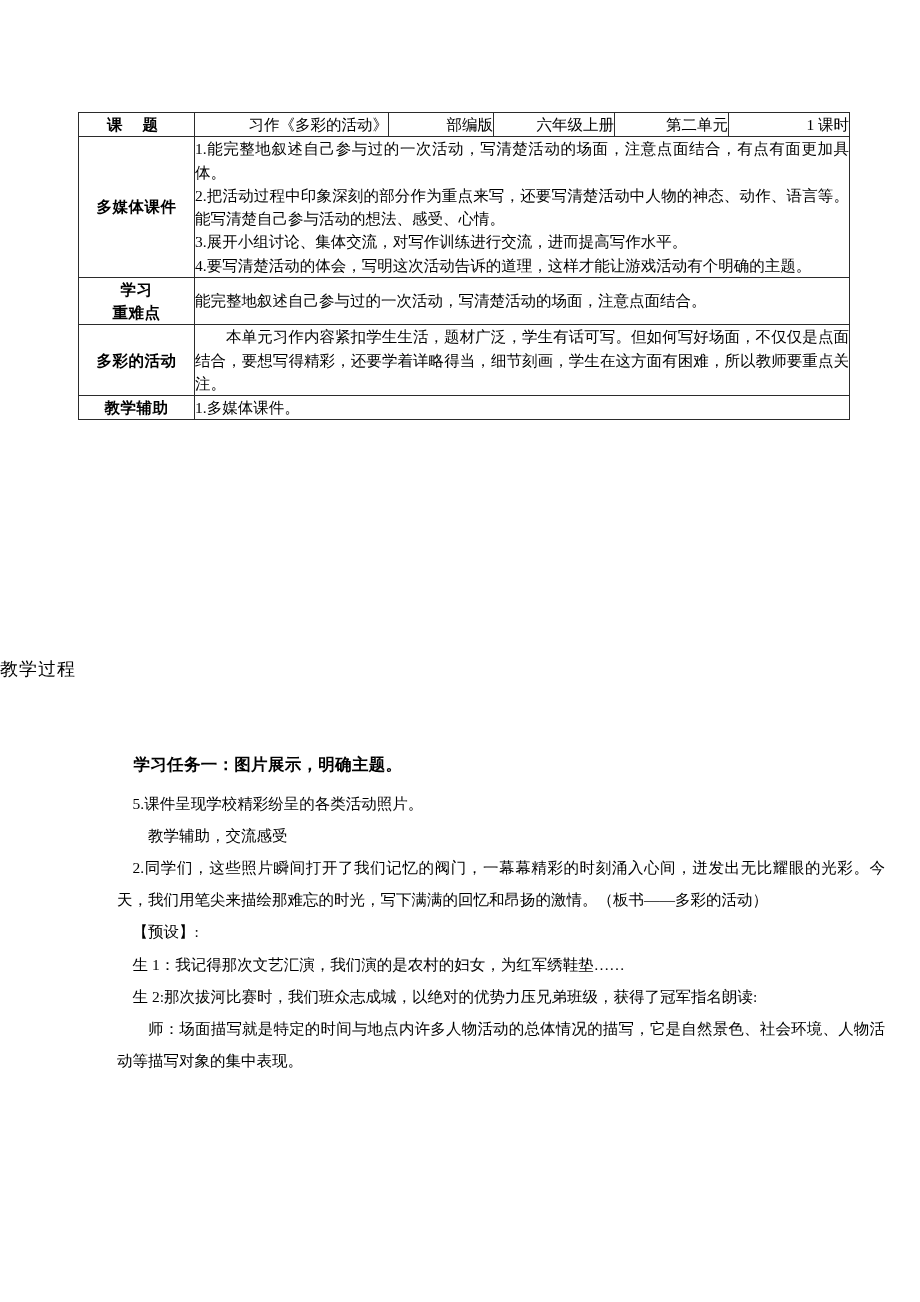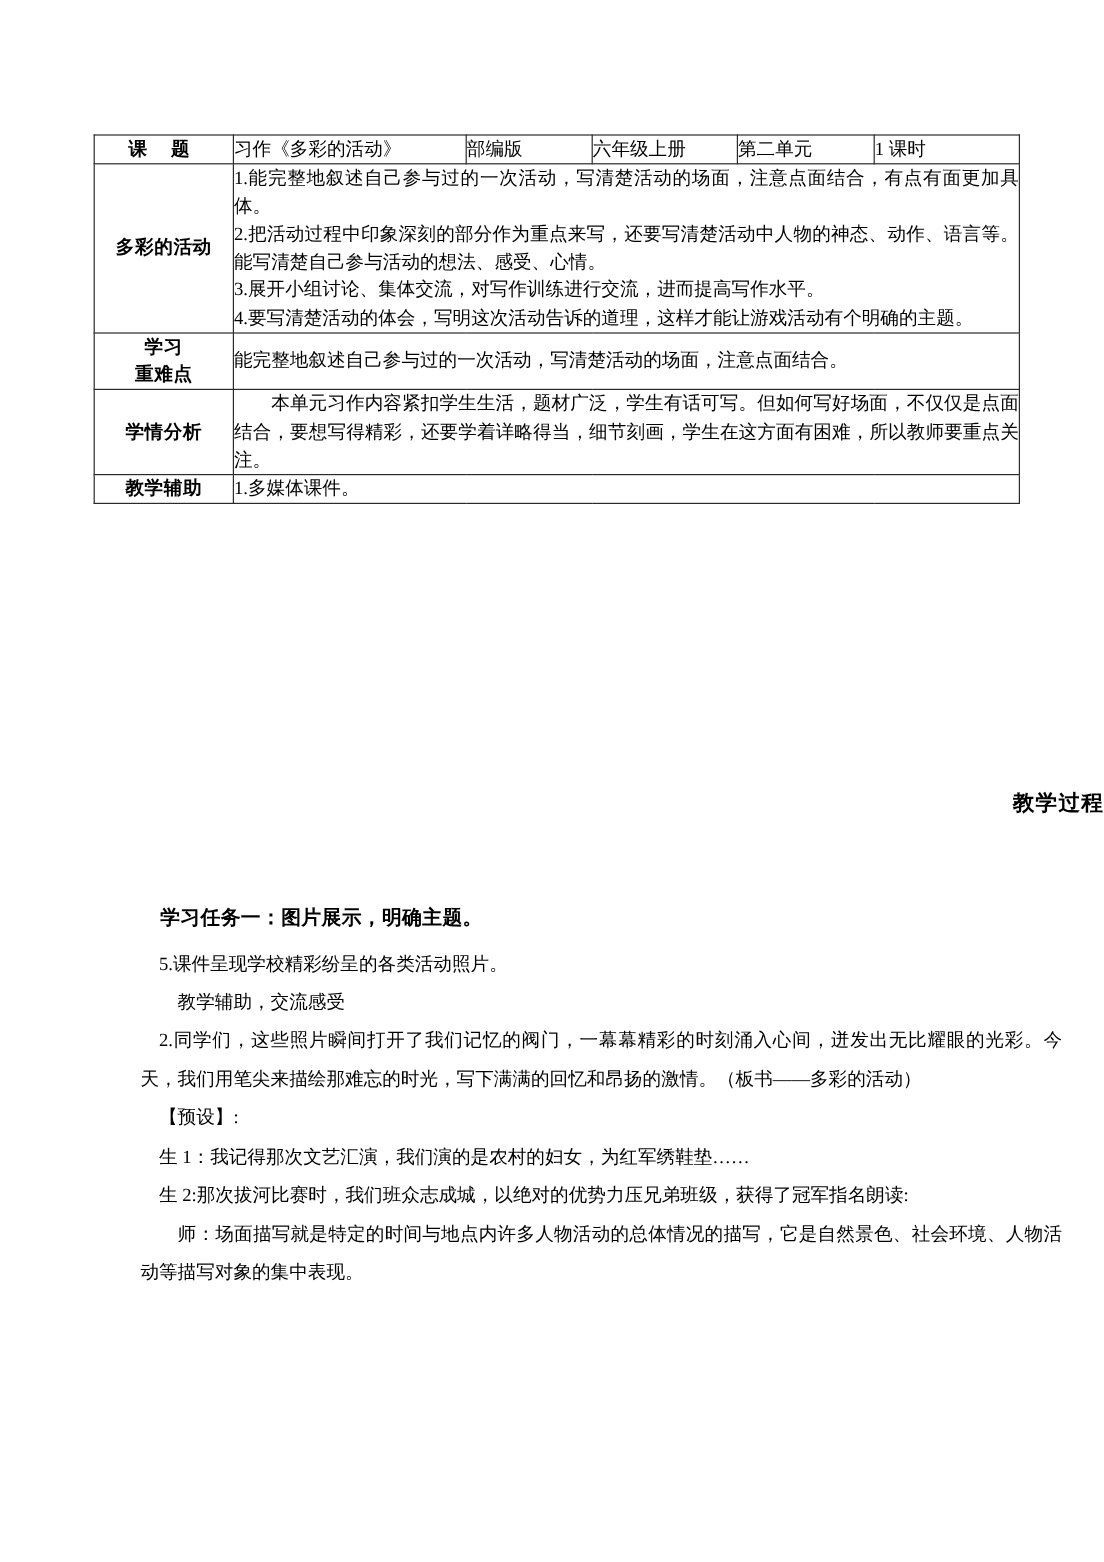--- a/index.html
+++ b/index.html
@@ -48,21 +48,21 @@
     padding: 4px 2px;
   }
   .lbl-2line {
     line-height: 1.85;
   }
   .spaced {
     letter-spacing: 8px;
     padding-left: 8px;
   }
   .ctr {
-    text-align: left;
+    text-align: right;
     padding: 5px 4px;
   }
   .blank {
     padding: 5px 4px;
   }
   .celltext {
     padding: 8px 7px 9px 7px;
     font-size: 15px;
     line-height: 2.12;
     text-align: justify;
@@ -85,23 +85,23 @@
   .c-grade { width: 120px; }
   .c-unit  { width: 113px; }
   .c-time  { width: 120px; }
 
   
   .proc-heading {
     position: absolute;
     left: 0;
     top: 657px;
     width: 920px;
-    text-align: right;
+    text-align: left;
     font-size: 18px;
-    font-weight: bold;
+    font-weight: normal;
     letter-spacing: 1px;
   }
   .body-block {
     position: absolute;
     left: 78px;
     top: 748px;
     width: 768px;
     font-size: 15.5px;
     line-height: 2.07;
     text-align: justify;
@@ -129,39 +129,39 @@
     <tbody>
       <tr>
         <td class="lbl spaced">课 题</td>
         <td class="ctr c-title">习作《多彩的活动》</td>
         <td class="ctr c-ver">部编版</td>
         <td class="ctr c-grade">六年级上册</td>
         <td class="ctr c-unit">第二单元</td>
         <td class="ctr c-time">1 课时</td>
       </tr>
       <tr>
-        <td class="lbl">多彩的活动</td>
+        <td class="lbl">多媒体课件</td>
         <td class="celltext" colspan="5">
           <p>1.能完整地叙述自己参与过的一次活动，写清楚活动的场面，注意点面结合，有点有面更加具体。</p>
           <p>2.把活动过程中印象深刻的部分作为重点来写，还要写清楚活动中人物的神态、动作、语言等。能写清楚自己参与活动的想法、感受、心情。</p>
           <p>3.展开小组讨论、集体交流，对写作训练进行交流，进而提高写作水平。</p>
           <p>4.要写清楚活动的体会，写明这次活动告诉的道理，这样才能让游戏活动有个明确的主题。</p>
         </td>
       </tr>
       <tr>
         <td class="lbl lbl-2line">
           <div>学习</div>
           <div>重难点</div>
         </td>
         <td class="celltext" colspan="5">
           <p>能完整地叙述自己参与过的一次活动，写清楚活动的场面，注意点面结合。</p>
         </td>
       </tr>
       <tr>
-        <td class="lbl">学情分析</td>
+        <td class="lbl">多彩的活动</td>
         <td class="celltext" colspan="5">
           <p class="indent2">本单元习作内容紧扣学生生活，题材广泛，学生有话可写。但如何写好场面，不仅仅是点面结合，要想写得精彩，还要学着详略得当，细节刻画，学生在这方面有困难，所以教师要重点关注。</p>
         </td>
       </tr>
       <tr>
         <td class="lbl">教学辅助</td>
         <td class="onelinecell" colspan="5">1.多媒体课件。</td>
       </tr>
     </tbody>
   </table>

